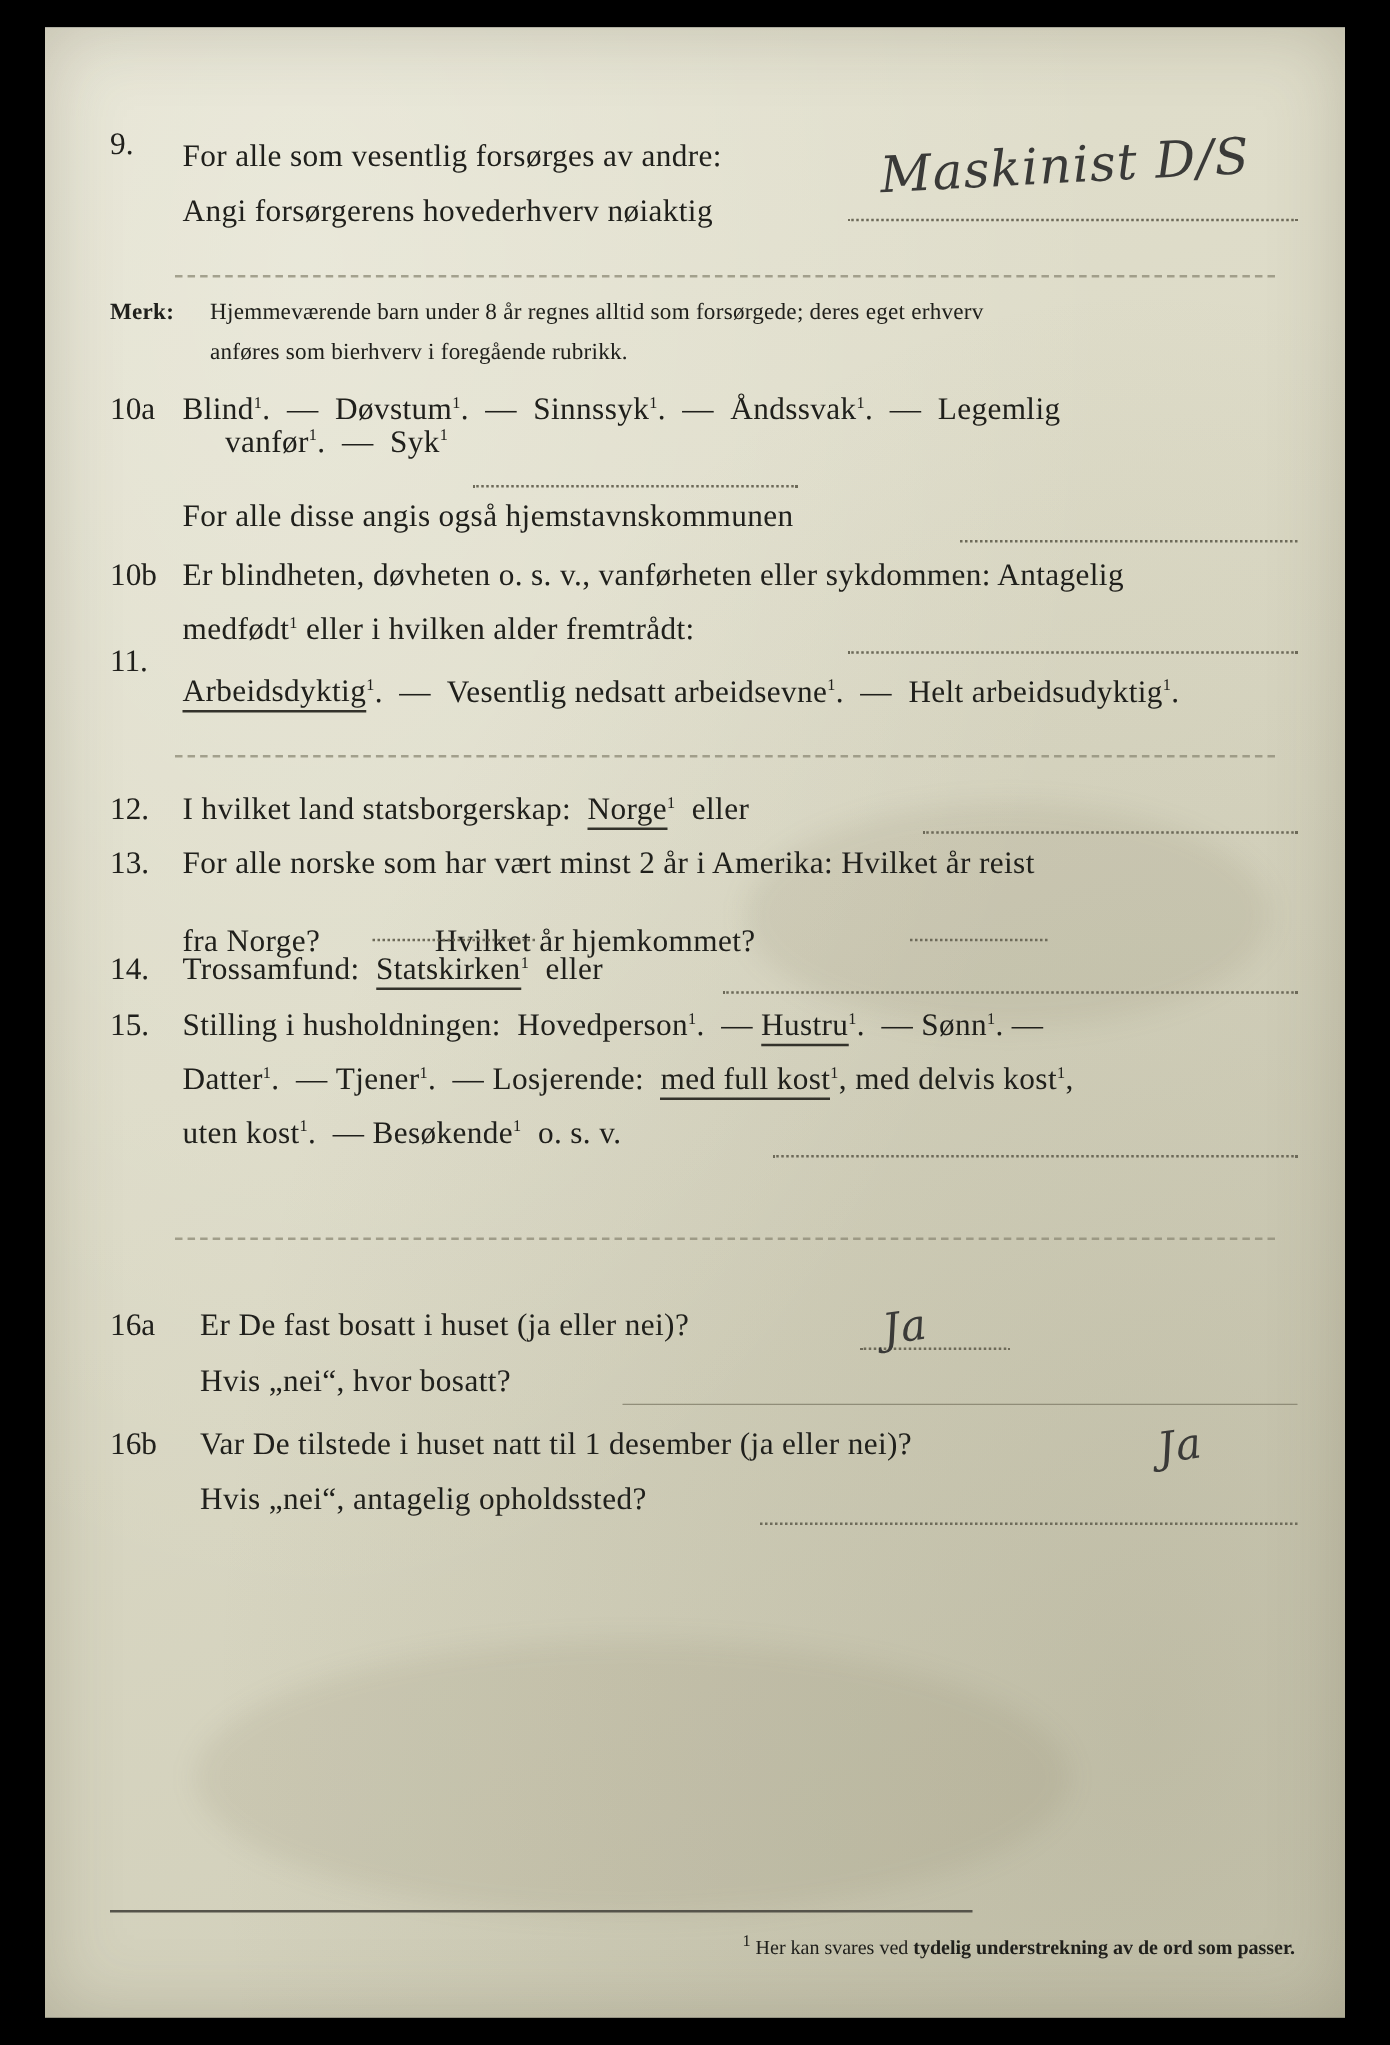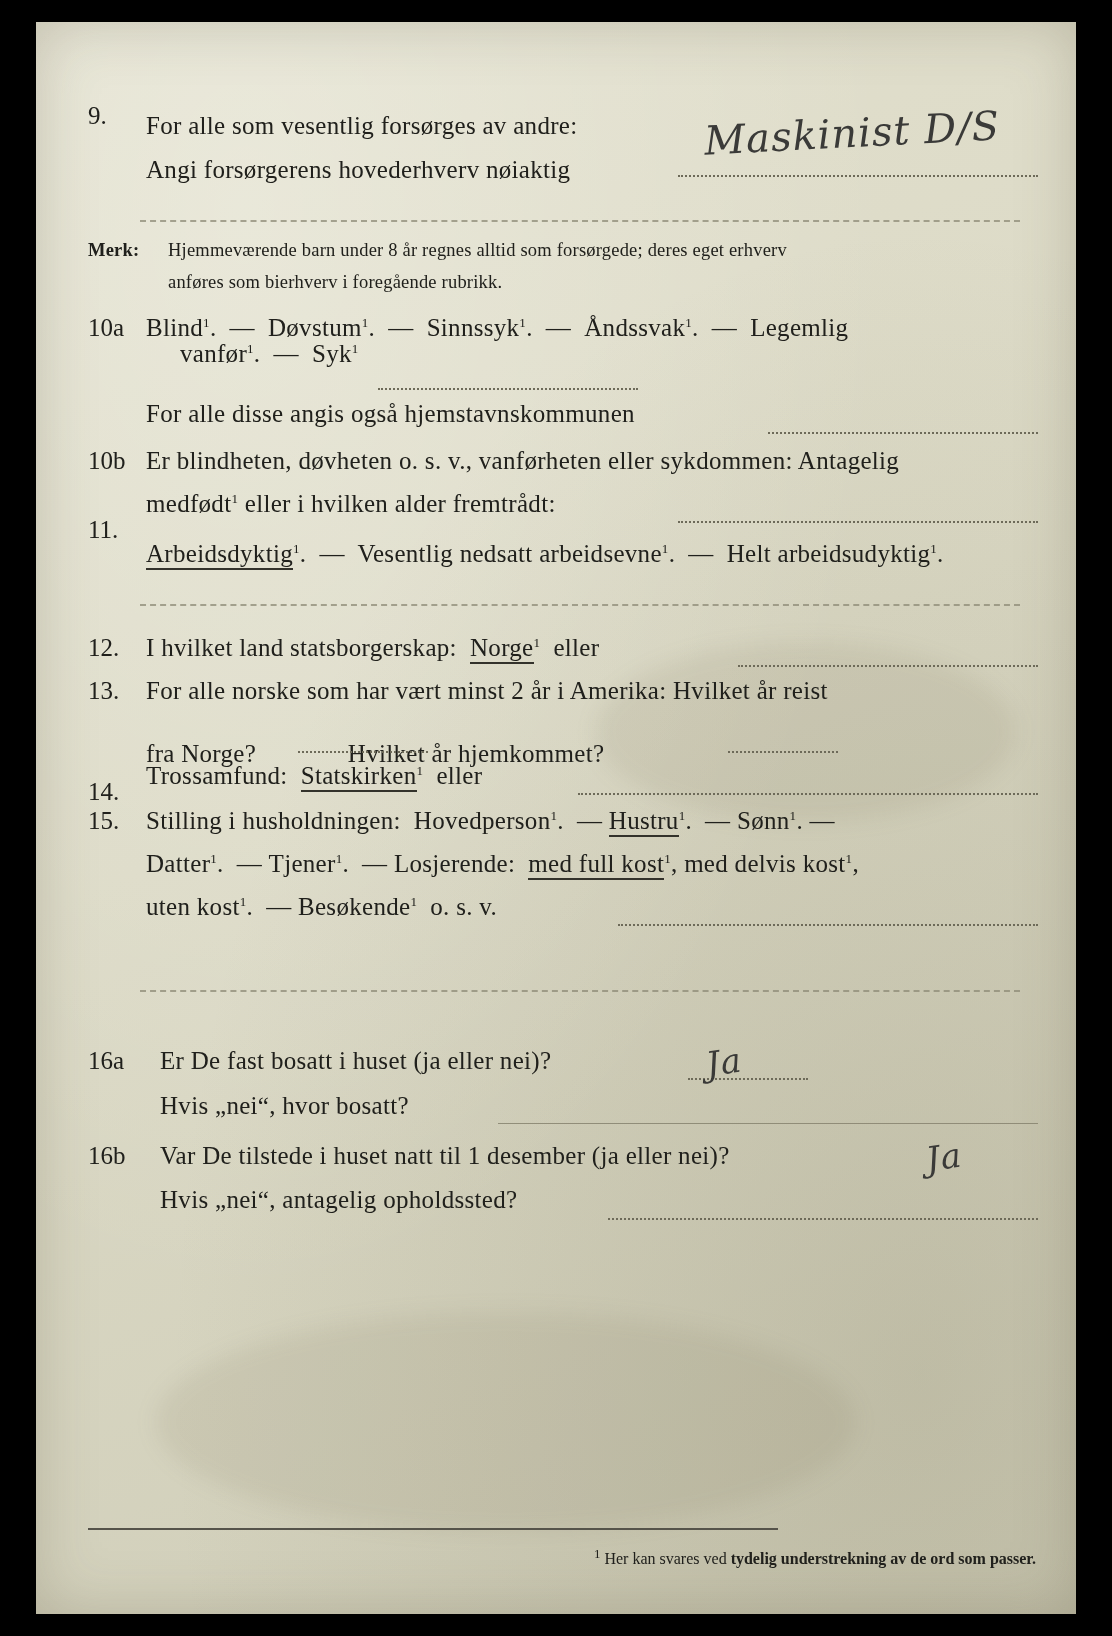--- a/index.html
+++ b/index.html
@@ -194,21 +194,21 @@
     <div class="num" style="left:0;top:585px;">13.</div>
     <div class="ln" style="left:58px;top:585px;">For alle norske som har vært minst 2 år i Amerika:  Hvilket år reist</div>
     <div class="ln" style="left:58px;top:648px;">
       <span>fra Norge?</span>
       &nbsp;&nbsp;&nbsp;&nbsp;&nbsp;&nbsp;&nbsp;&nbsp;&nbsp;&nbsp;&nbsp;&nbsp;
       <span>Hvilket år hjemkommet?</span>
     </div>
     <div class="dots" style="left:210px;top:659px;width:130px;"></div>
     <div class="dots" style="left:640px;top:659px;width:110px;"></div>
 
-    <div class="num" style="left:0;top:670px;margin-top:16px;">14.</div>
+    <div class="num" style="left:0;top:670px;">14.</div>
     <div class="ln" style="left:58px;top:670px;">
       <span>Trossamfund:</span>
       &nbsp;<span class="u">Statskirken</span><span class="sup">1</span>
       &nbsp;<span>eller</span>
     </div>
     <div class="dots" style="left:490px;top:701px;width:460px;"></div>
 
     <div class="num" style="left:0;top:715px;">15.</div>
     <div class="ln" style="left:58px;top:715px;">
       <span>Stilling i husholdningen:</span>

